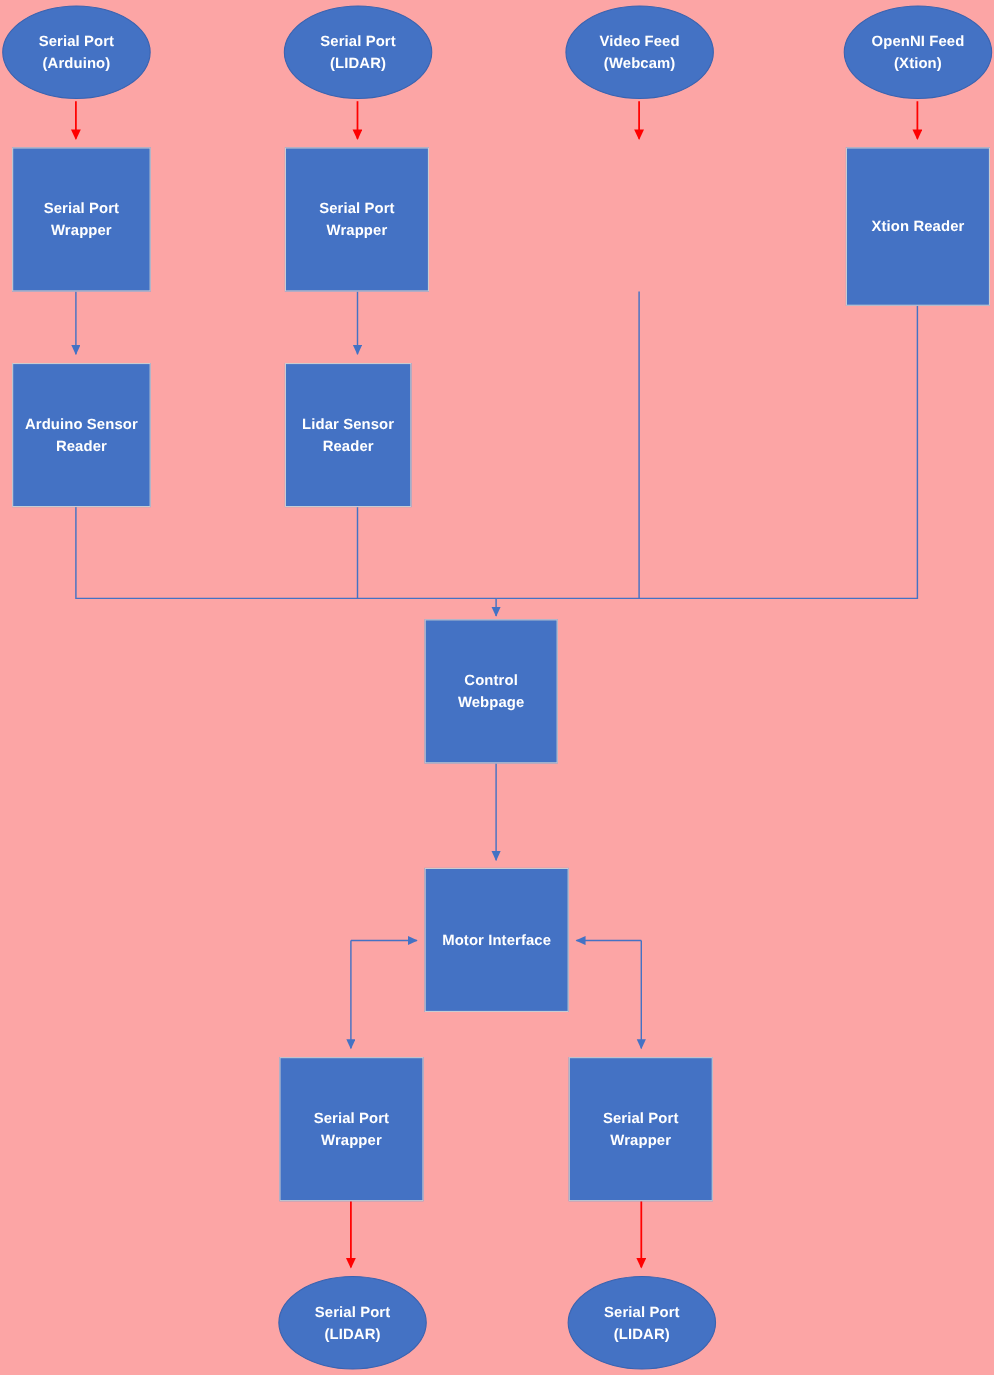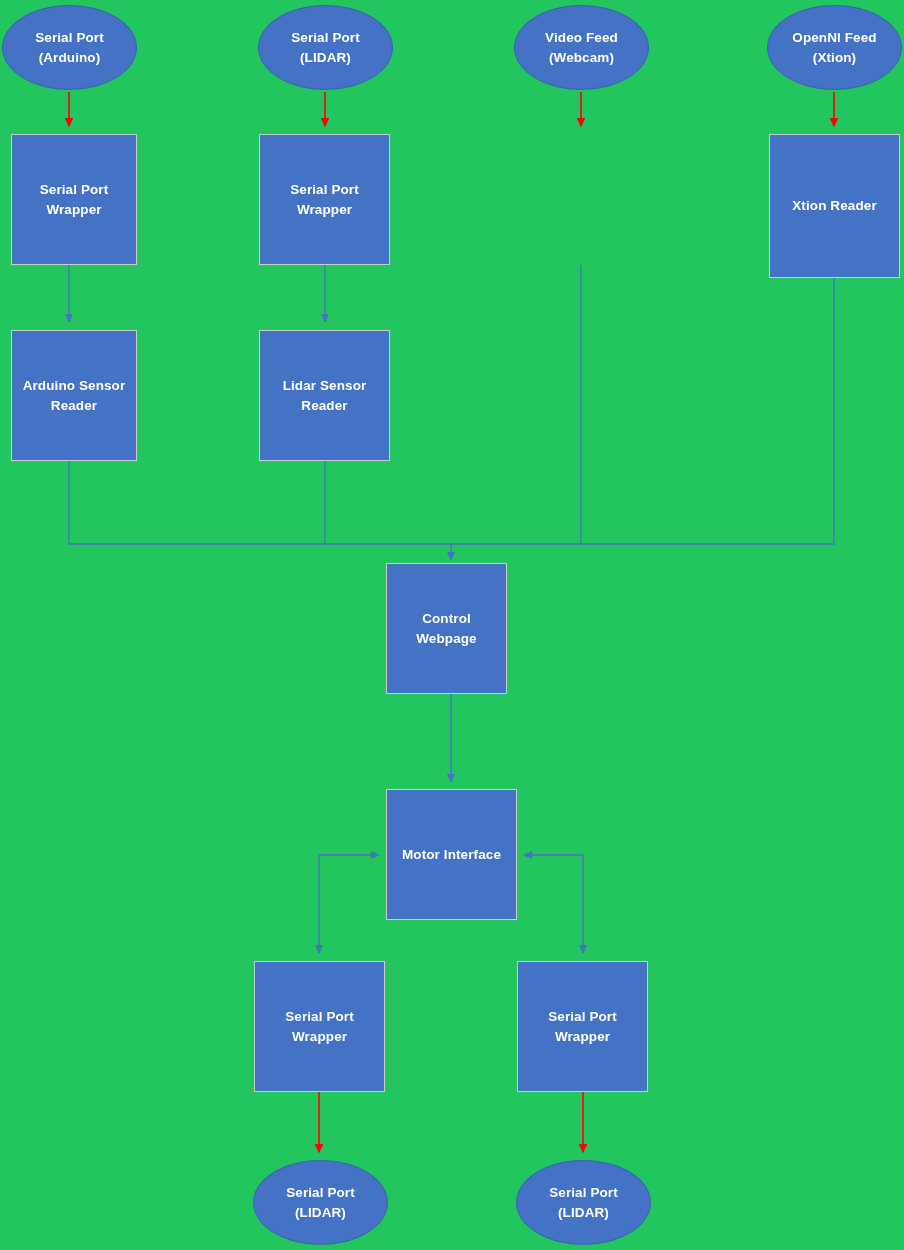--- a/index.html
+++ b/index.html
@@ -8,21 +8,21 @@
     padding: 0;
     background: #ffffff;
   }
   body {
     font-family: "Liberation Sans", sans-serif;
   }
   #diagram-canvas {
     position: relative;
     width: 904px;
     height: 1250px;
-    background: #22c55e;
+    background: #fca5a5;
     overflow: hidden;
   }
   #edge-layer {
     position: absolute;
     left: 0;
     top: 0;
     width: 904px;
     height: 1250px;
     pointer-events: none;
   }
@@ -123,21 +123,21 @@
 Wrapper</span>
   </div>
   <div class="node process" style="left:769px; top:134px; width:131px; height:144px;">
     <span class="node-label">Xtion Reader</span>
   </div>
 
   <div class="node process" style="left:11px; top:330px; width:126px; height:131px;">
     <span class="node-label">Arduino Sensor
 Reader</span>
   </div>
-  <div class="node process" style="left:259px; top:330px; width:131px; height:131px;">
+  <div class="node process" style="left:259px; top:330px; width:115px; height:131px;">
     <span class="node-label">Lidar Sensor
 Reader</span>
   </div>
 
   <div class="node process" style="left:386px; top:563px; width:121px; height:131px;">
     <span class="node-label">Control Webpage</span>
   </div>
 
   <div class="node process" style="left:386px; top:789px; width:131px; height:131px;">
     <span class="node-label">Motor Interface</span>

